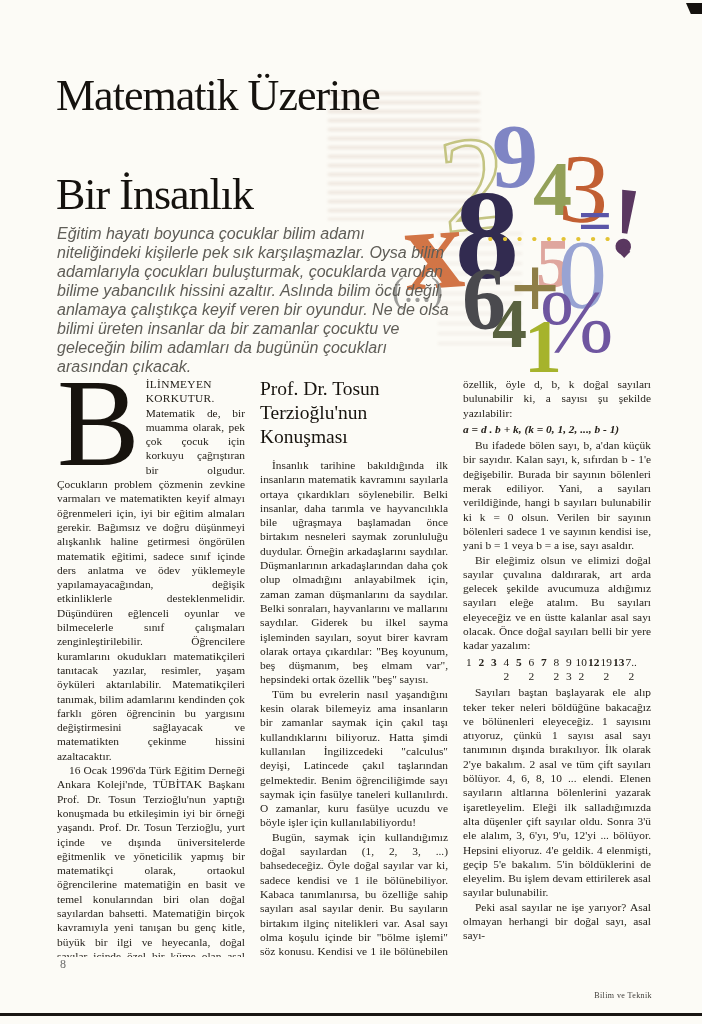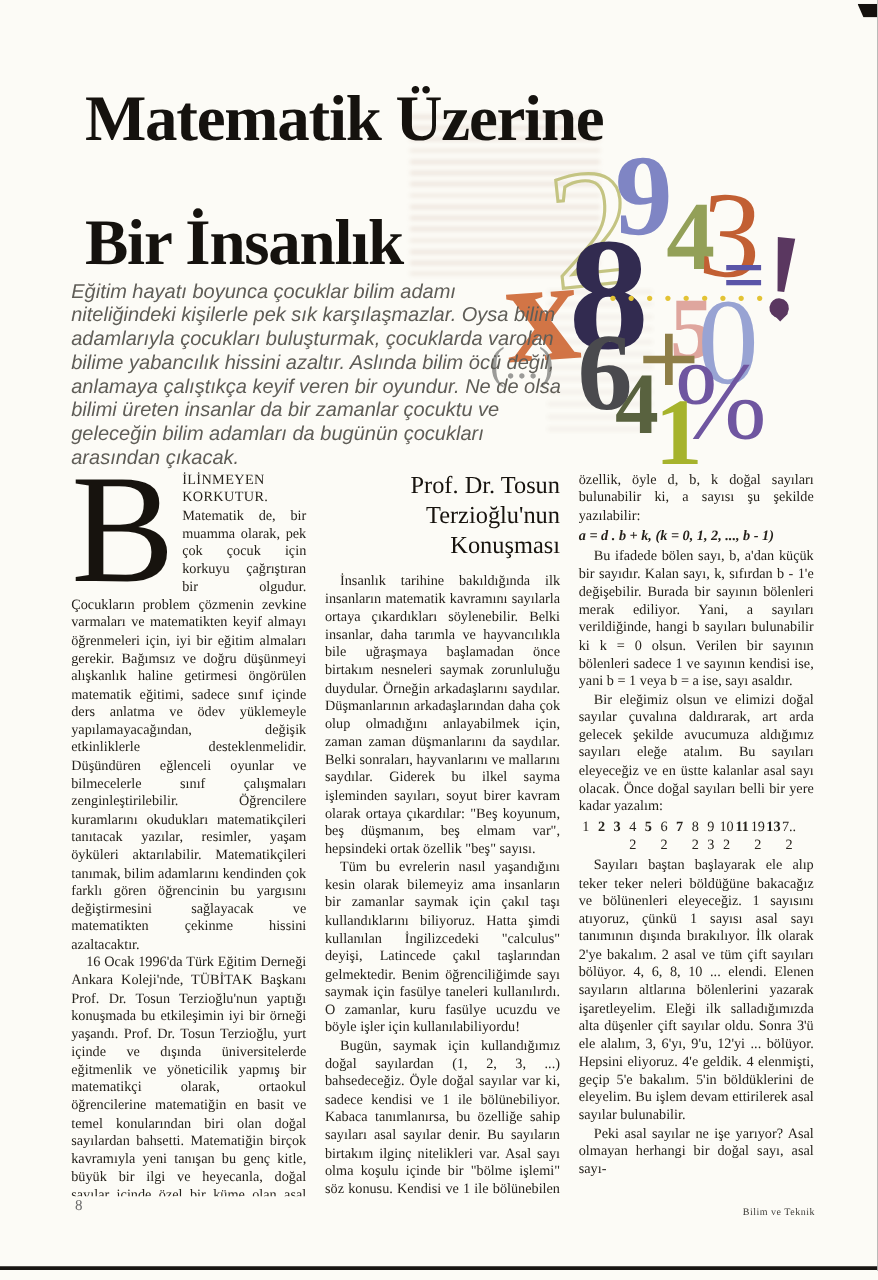--- a/index.html
+++ b/index.html
@@ -4,22 +4,22 @@
 <style>
   html,body{margin:0;padding:0;background:#888;}
   .page{
     position:relative;width:702px;height:1024px;margin:0 auto;
     background:#fcfbf6;overflow:hidden;
     font-family:"Liberation Serif",serif;color:#26221c;
   }
   
   .title-block{position:absolute;left:56px;top:46px;z-index:3;}
   .title-line{
-    font-size:52px;font-weight:700;letter-spacing:-1px;
-    line-height:99px;color:#15120e;white-space:nowrap;margin-left:12px;
+    font-size:44px;font-weight:400;letter-spacing:-1px;
+    line-height:99px;color:#15120e;white-space:nowrap;
   }
   
   .intro{
     position:absolute;left:57px;top:224px;width:392px;z-index:3;
     font-family:Liberation Sans, sans-serif;font-style:italic;
     font-size:16px;line-height:19px;color:#5f5d57;
   }
   
   .collage{position:absolute;left:0;top:0;width:702px;height:1024px;z-index:2;pointer-events:none;}
   .deco-glyph{position:absolute;line-height:1;font-family:"Liberation Serif",serif;white-space:nowrap;}
@@ -40,29 +40,29 @@
   .col{width:188px;font-size:11.4px;line-height:14.3px;text-align:justify;}
   .par{margin:0;text-indent:12px;}
   .par.noindent{text-indent:0;}
   .par.formula{font-weight:700;margin:2px 0;font-style:italic;}
   .dropcap{
     float:left;font-size:124px;line-height:90px;height:88px;
     padding:2px 6px 0 0;color:#17130e;font-weight:400;
   }
   .lead{letter-spacing:.3px;}
   .col-heading{font-size:19.5px;line-height:24px;margin:0 0 9px 0;font-weight:400;
-    text-align:right;color:#17130e;}
+    text-align:left;color:#17130e;}
   
   .sieve{margin:2px 0 2px 0;}
   .sieve-row{display:flex;}
   .sieve-cell{min-width:11.5px;text-align:center;margin-right:1px;}
   .sieve-cell.b{font-weight:700;}
   
   .pageno{position:absolute;left:60px;top:957px;font-size:12px;color:#6a6a6a;z-index:3;}
-  .journal{position:absolute;right:50px;top:965px;font-size:8px;letter-spacing:.4px;color:#3c3a36;z-index:3;}
+  .journal{position:absolute;right:50px;top:991px;font-size:8px;letter-spacing:.4px;color:#3c3a36;z-index:3;}
 </style>
 </head>
 <body>
 
 <div class="page">
 
   <div class="bleed bleed-1"></div>
   <div class="bleed bleed-2"></div>
   <div class="corner-mark"></div>
   <div class="bottom-line"></div>
@@ -130,21 +130,21 @@
             <span class="sieve-cell">1</span>
             <span class="sieve-cell b">2</span>
             <span class="sieve-cell b">3</span>
             <span class="sieve-cell">4</span>
             <span class="sieve-cell b">5</span>
             <span class="sieve-cell">6</span>
             <span class="sieve-cell b">7</span>
             <span class="sieve-cell">8</span>
             <span class="sieve-cell">9</span>
             <span class="sieve-cell">10</span>
-            <span class="sieve-cell b">11</span>
+            <span class="sieve-cell b">12</span>
             <span class="sieve-cell">19</span>
             <span class="sieve-cell b">13</span>
             <span class="sieve-cell">7..</span>
           </div>
         <div class="sieve-row">
             <span class="sieve-cell"></span>
             <span class="sieve-cell"></span>
             <span class="sieve-cell"></span>
             <span class="sieve-cell">2</span>
             <span class="sieve-cell"></span>

